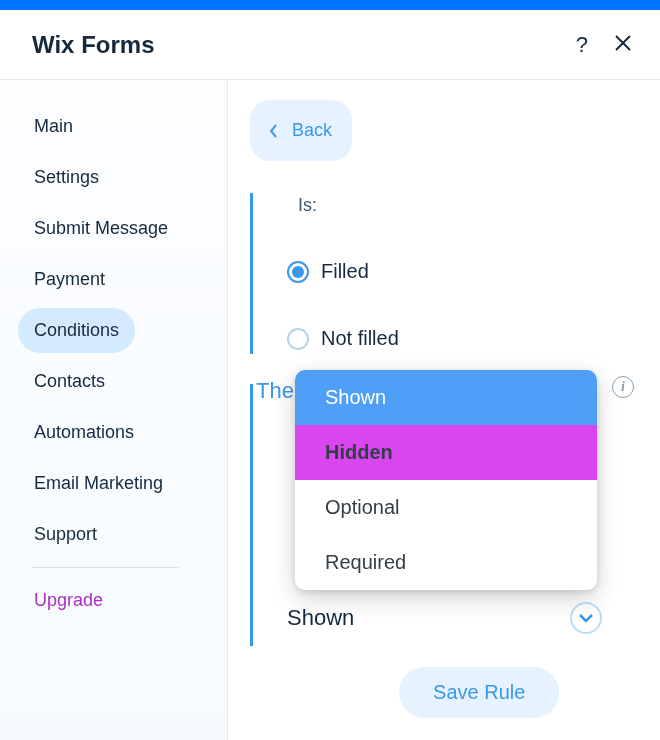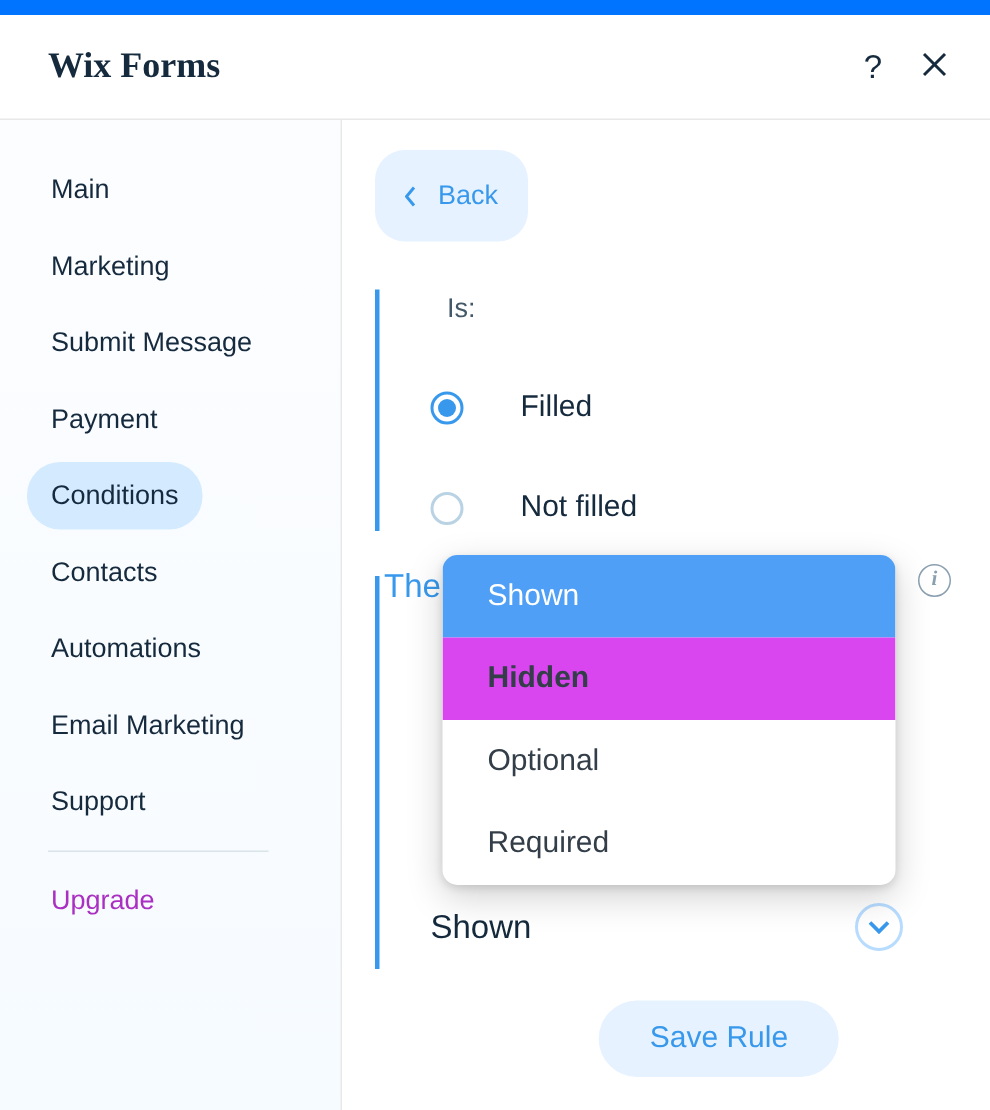--- a/index.html
+++ b/index.html
@@ -3,21 +3,21 @@
 <meta charset="utf-8">
 <style>
   * { box-sizing: border-box; margin: 0; padding: 0; font-family: -apple-system, BlinkMacSystemFont, "Segoe UI", "Helvetica Neue", Arial, sans-serif; }
   html, body { width: 660px; height: 740px; overflow: hidden; background: #fff; }
   .topbar { height: 10px; background: #0073ff; }
 
   .header {
     height: 70px; display: flex; align-items: center; justify-content: space-between;
     padding: 0 28px 0 32px; border-bottom: 1px solid #e8e8e8;
   }
-  .header-title { font-size: 24px; font-weight: 700; color: #162a3e; font-family: Liberation Serif, serif; }
+  .header-title { font-size: 24px; font-weight: 700; color: #162a3e; }
   .header-actions { display: flex; align-items: center; gap: 26px; }
   .help-icon { font-size: 22px; color: #162a3e; cursor: pointer; }
   .close-icon { font-size: 22px; color: #162a3e; cursor: pointer; font-weight: 400; }
   .close-icon svg { width: 18px; height: 18px; stroke: #162a3e; stroke-width: 2; }
 
   .body { display: flex; height: calc(740px - 80px); }
 
   .sidebar {
     width: 228px; height: 100%; padding: 24px 34px 0 18px;
     border-right: 1px solid #e8e8e8;
@@ -37,21 +37,21 @@
     display: inline-flex; align-items: center; gap: 14px;
     background: #e6f2ff; color: #3899ec; font-size: 18px;
     padding: 20px 20px; border-radius: 20px; cursor: pointer;
   }
   .back-btn svg { width: 8px; height: 14px; stroke: #3899ec; stroke-width: 2; fill: none; }
 
   .vline-block { border-left: 3px solid #3899ec; margin-top: 32px; padding: 2px 0 2px 34px; }
 
   .is-label { font-size: 18px; color: #445868; margin-bottom: 20px; margin-left: 11px; }
 
-  .radio-row { display: flex; align-items: center; gap: 38px; margin-bottom: 18px; cursor: pointer; margin-top: 44px; }
+  .radio-row { display: flex; align-items: center; gap: 12px; margin-bottom: 18px; cursor: pointer; margin-top: 44px; }
   .radio-outer {
     width: 22px; height: 22px; border-radius: 50%; border: 2px solid #3899ec;
     display: flex; align-items: center; justify-content: center; flex: none;
   }
   .radio-outer.unchecked { border-color: #b9d2e4; }
   .radio-inner { width: 12px; height: 12px; border-radius: 50%; background: #3899ec; }
   .radio-label { font-size: 20px; color: #162a3e; }
 
   .then-block { border-left: 3px solid #3899ec; margin-top: 30px; padding: 0 0 0 0; position: relative; min-height: 262px;}
   .then-title { font-size: 22px; color: #3899ec; font-weight: 500; margin-left: -3px; padding-left: 0; position: absolute; top: -6px; left: 6px; }
@@ -107,21 +107,21 @@
           <line x1="2" y1="2" x2="16" y2="16"></line>
           <line x1="16" y1="2" x2="2" y2="16"></line>
         </svg>
     </div>
   </div>
 </div>
 
 <div class="body">
   <div class="sidebar">
     <div class="sidebar-item"><span>Main</span></div>
-    <div class="sidebar-item"><span>Marketing</span></div>
+    <div class="sidebar-item"><span>Settings</span></div>
     <div class="sidebar-item"><span>Submit Message</span></div>
     <div class="sidebar-item"><span>Payment</span></div>
     <div class="sidebar-item active"><span>Conditions</span></div>
     <div class="sidebar-item"><span>Contacts</span></div>
     <div class="sidebar-item"><span>Automations</span></div>
     <div class="sidebar-item"><span>Email Marketing</span></div>
     <div class="sidebar-item"><span>Support</span></div>
     <hr class="sidebar-sep">
     <div class="sidebar-upgrade"><span>Upgrade</span></div>
   </div>

